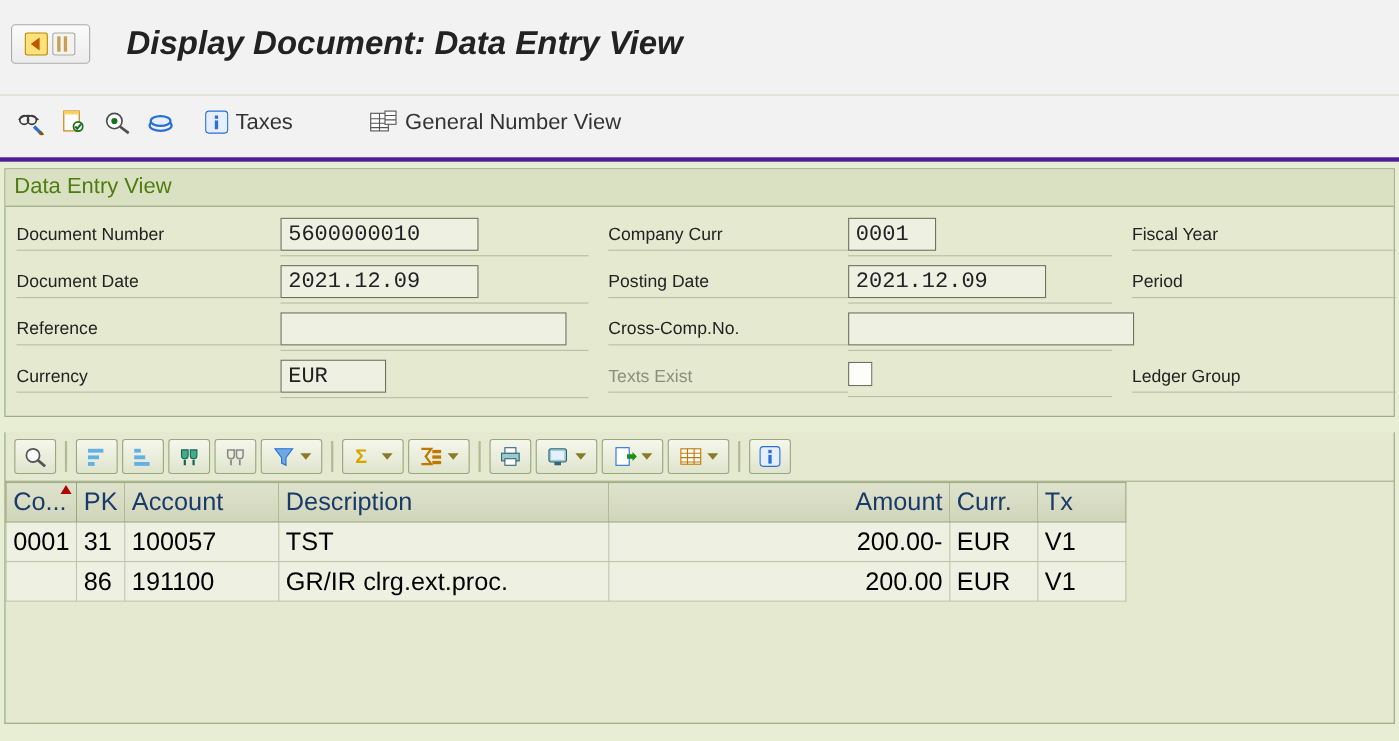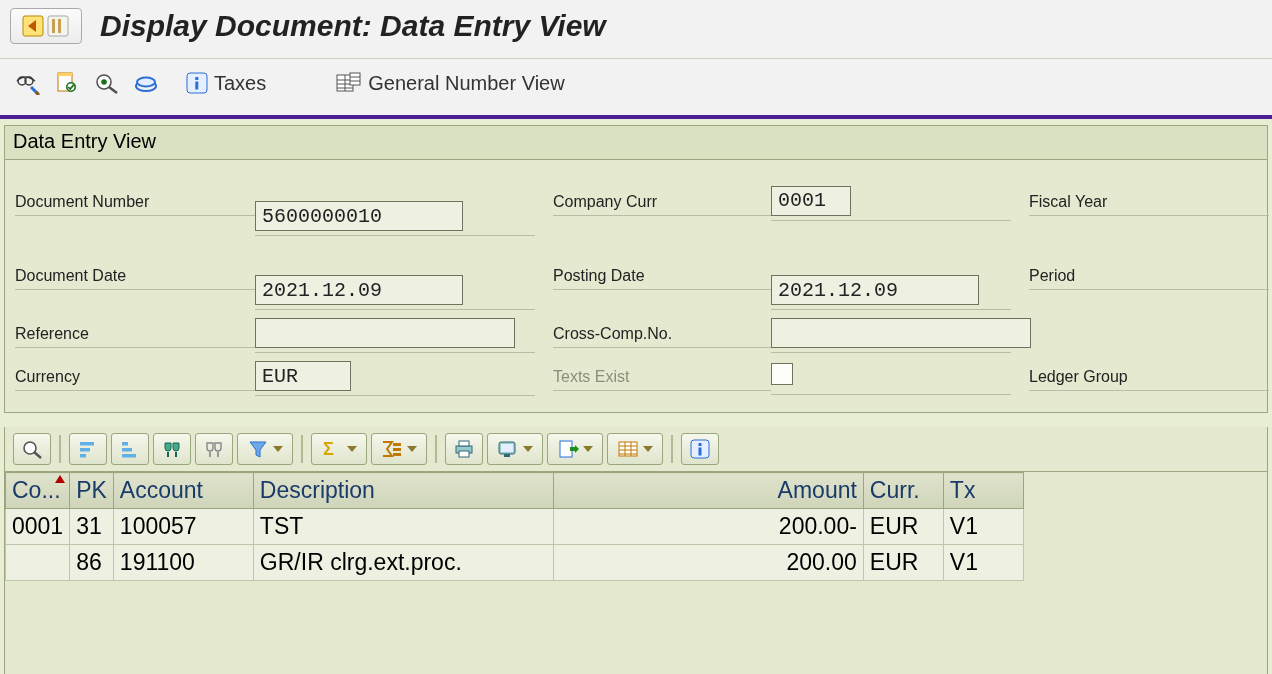--- a/index.html
+++ b/index.html
@@ -24,21 +24,21 @@
   }
   .titlebar .app-icon {
     width: 72px; height: 36px;
     display: flex; align-items: center; justify-content: center;
     border: 1px solid #aaa;
     background: linear-gradient(#fbfbfb, #ececec);
     border-radius: 4px;
     margin-right: 18px;
   }
   .titlebar h1 {
-    margin: 0;
+    margin: 15px;
     font-size: 30px;
     font-style: italic;
     font-weight: 700;
     color: #222;
   }
 
   
   .app-toolbar {
     display: flex;
     align-items: center;
@@ -65,21 +65,21 @@
   .panel {
     margin: 6px 4px 0 4px;
     border: 1px solid #9aa67e;
     background: #e4e9d0;
   }
   .panel-title {
     background: #d9e1c2;
     border-bottom: 1px solid #9aa67e;
     padding: 4px 8px 6px 8px;
     font-size: 20px;
-    color: #000000;
+    color: #4d7c0f;
   }
   .field-grid {
     display: grid;
     grid-template-columns: 240px 280px 18px 218px 240px 18px 240px 1fr;
     row-gap: 8px;
     padding: 10px 10px 16px 10px;
     align-items: center;
   }
   .flabel {
     font-size: 16px;
@@ -94,21 +94,21 @@
     height: 30px;
     border: 1px solid #6e735e;
     background: #fdfdfa;
     font-family: "Courier New", monospace;
     font-size: 20px;
     padding: 1px 6px;
     color: #000;
   }
   input.sapin[readonly] { background: #eef0e2; color:#222; }
   input.sapin.narrow { width: 80px; }
-  input.sapin.med { width: 208px; margin-top: 31px; }
+  input.sapin.med { width: 180px; }
   input.sapin.wide { width: 260px; }
   input.sapin.xl { width: 260px; }
   .chk {
     width: 22px; height: 22px;
     border: 1px solid #6e735e;
     background: #fdfdfa;
     display: inline-block;
   }
 
   

